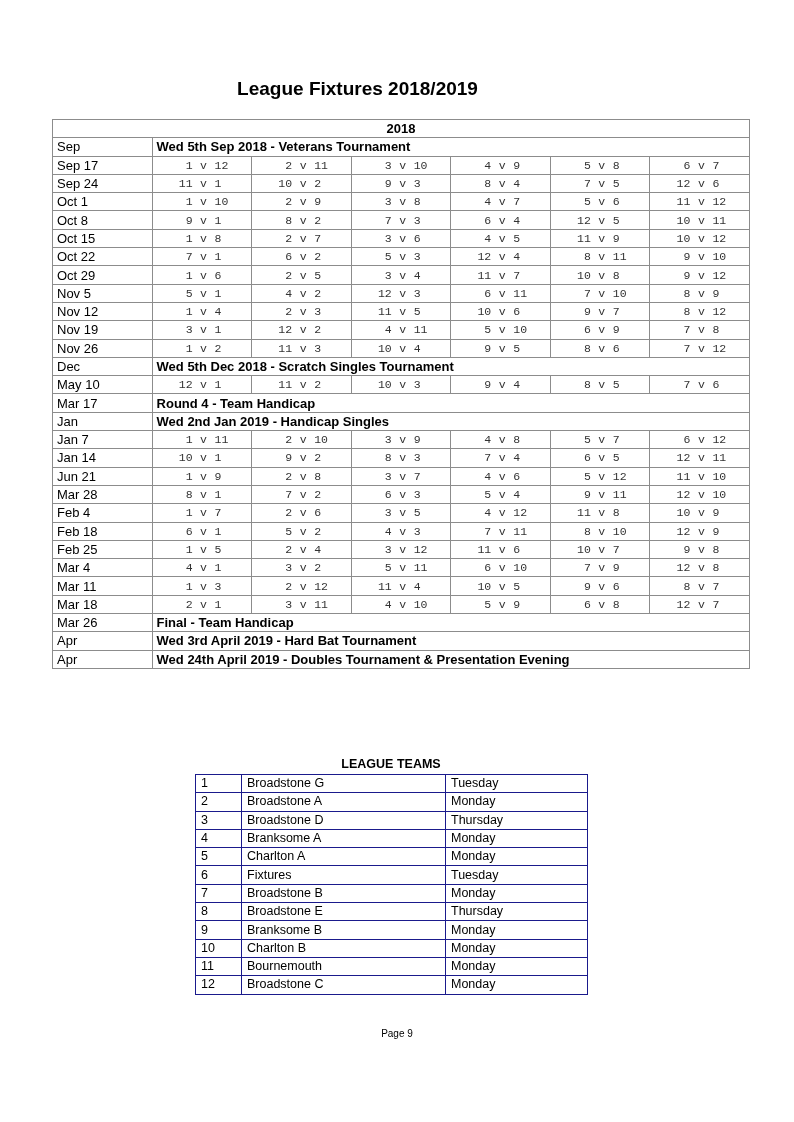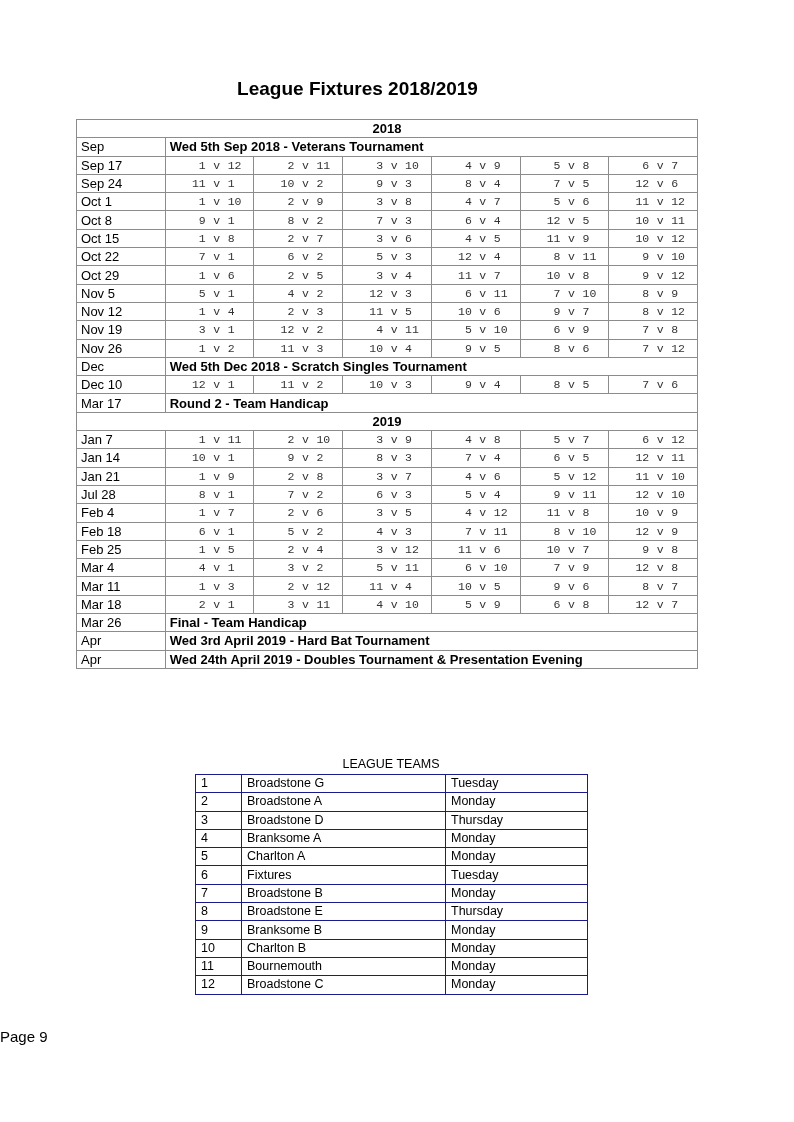--- a/index.html
+++ b/index.html
@@ -1,33 +1,33 @@
 <!DOCTYPE html>
 <html><head>
 <meta charset="utf-8">
 <style>
   html, body { margin:0; padding:0; background:#ffffff; }
   body { width:794px; height:1122px; position:relative; overflow:hidden; font-family:"Liberation Sans", sans-serif; color:#000; }
   .title { position:absolute; top:78px; left:0; width:715px; text-align:center; font-weight:bold; font-size:19px; font-family:"Liberation Sans", sans-serif; }
-  table.fix { position:absolute; top:119px; left:76px; width:622px; border-collapse:collapse; table-layout:fixed; }
+  table.fix { position:absolute; top:119px; left:52px; width:698px; border-collapse:collapse; table-layout:fixed; }
   table.fix td { border:1px solid #8c8c8c; height:17.3px; padding:0 4px; font-size:13px; line-height:17px; white-space:nowrap; overflow:hidden; }
   table.fix td.date { width:60px; }
   table.fix td.year { text-align:center; font-weight:bold; }
   table.fix td.event { font-weight:bold; }
   table.fix td.m { font-family:"Liberation Mono", monospace; font-size:11.5px; color:#333; padding:0; }
   table.fix td.m span { display:inline-block; }
   .m .h { width:40px; text-align:right; }
   .m .v { width:22px; text-align:center; }
   .m .a { width:28px; text-align:left; }
-  .teams-title { position:absolute; top:757px; left:195px; width:392px; text-align:center; font-weight:normal; font-size:12.5px; }
+  .teams-title { position:absolute; top:757px; left:195px; width:392px; text-align:center; font-weight:bold; font-size:12.5px; }
   table.teams { position:absolute; top:774px; left:195px; width:393px; border-collapse:collapse; table-layout:fixed; }
   table.teams td { border:1px solid #1a1a8c; height:17.3px; padding:0 5px; font-size:12.5px; line-height:17px; }
   table.teams td.n { width:35px; }
   table.teams td.t { width:193px; }
-  .page { position:absolute; top:1028px; left:0; width:794px; font-size:15px; }
+  .page { position:absolute; top:1028px; left:0; width:794px; text-align:center; font-size:10px; }
 </style>
 </head>
 <body>
 
 <div class="title">League Fixtures 2018/2019</div>
 
 <table class="fix">
   <tbody id="fix-body">
       <tr>
         <td class="year" colspan="7">2018</td>
@@ -133,64 +133,65 @@
         <td class="m"><span class="h">10</span><span class="v">v</span><span class="a">4</span></td>
         <td class="m"><span class="h">9</span><span class="v">v</span><span class="a">5</span></td>
         <td class="m"><span class="h">8</span><span class="v">v</span><span class="a">6</span></td>
         <td class="m"><span class="h">7</span><span class="v">v</span><span class="a">12</span></td>
       </tr>
       <tr>
         <td class="date">Dec</td>
         <td class="event" colspan="6">Wed 5th Dec 2018 - Scratch Singles Tournament</td>
       </tr>
       <tr>
-        <td class="date">Dec 10</td>
+        <td class="date">May 10</td>
         <td class="m"><span class="h">12</span><span class="v">v</span><span class="a">1</span></td>
         <td class="m"><span class="h">11</span><span class="v">v</span><span class="a">2</span></td>
         <td class="m"><span class="h">10</span><span class="v">v</span><span class="a">3</span></td>
         <td class="m"><span class="h">9</span><span class="v">v</span><span class="a">4</span></td>
         <td class="m"><span class="h">8</span><span class="v">v</span><span class="a">5</span></td>
         <td class="m"><span class="h">7</span><span class="v">v</span><span class="a">6</span></td>
       </tr>
       <tr>
         <td class="date">Mar 17</td>
-        <td class="event" colspan="6">Round 2 - Team Handicap</td>
-      </tr>
-      <tr>
-        <td class="year" colspan="7">2019</td>
+        <td class="event" colspan="6">Round 4 - Team Handicap</td>
+      </tr>
+      <tr>
+        <td class="date">Jan</td>
+        <td class="event" colspan="6">Wed 2nd Jan 2019 - Handicap Singles</td>
       </tr>
       <tr>
         <td class="date">Jan 7</td>
         <td class="m"><span class="h">1</span><span class="v">v</span><span class="a">11</span></td>
         <td class="m"><span class="h">2</span><span class="v">v</span><span class="a">10</span></td>
         <td class="m"><span class="h">3</span><span class="v">v</span><span class="a">9</span></td>
         <td class="m"><span class="h">4</span><span class="v">v</span><span class="a">8</span></td>
         <td class="m"><span class="h">5</span><span class="v">v</span><span class="a">7</span></td>
         <td class="m"><span class="h">6</span><span class="v">v</span><span class="a">12</span></td>
       </tr>
       <tr>
         <td class="date">Jan 14</td>
         <td class="m"><span class="h">10</span><span class="v">v</span><span class="a">1</span></td>
         <td class="m"><span class="h">9</span><span class="v">v</span><span class="a">2</span></td>
         <td class="m"><span class="h">8</span><span class="v">v</span><span class="a">3</span></td>
         <td class="m"><span class="h">7</span><span class="v">v</span><span class="a">4</span></td>
         <td class="m"><span class="h">6</span><span class="v">v</span><span class="a">5</span></td>
         <td class="m"><span class="h">12</span><span class="v">v</span><span class="a">11</span></td>
       </tr>
       <tr>
-        <td class="date">Jan 21</td>
+        <td class="date">Jun 21</td>
         <td class="m"><span class="h">1</span><span class="v">v</span><span class="a">9</span></td>
         <td class="m"><span class="h">2</span><span class="v">v</span><span class="a">8</span></td>
         <td class="m"><span class="h">3</span><span class="v">v</span><span class="a">7</span></td>
         <td class="m"><span class="h">4</span><span class="v">v</span><span class="a">6</span></td>
         <td class="m"><span class="h">5</span><span class="v">v</span><span class="a">12</span></td>
         <td class="m"><span class="h">11</span><span class="v">v</span><span class="a">10</span></td>
       </tr>
       <tr>
-        <td class="date">Jul 28</td>
+        <td class="date">Mar 28</td>
         <td class="m"><span class="h">8</span><span class="v">v</span><span class="a">1</span></td>
         <td class="m"><span class="h">7</span><span class="v">v</span><span class="a">2</span></td>
         <td class="m"><span class="h">6</span><span class="v">v</span><span class="a">3</span></td>
         <td class="m"><span class="h">5</span><span class="v">v</span><span class="a">4</span></td>
         <td class="m"><span class="h">9</span><span class="v">v</span><span class="a">11</span></td>
         <td class="m"><span class="h">12</span><span class="v">v</span><span class="a">10</span></td>
       </tr>
       <tr>
         <td class="date">Feb 4</td>
         <td class="m"><span class="h">1</span><span class="v">v</span><span class="a">7</span></td>

